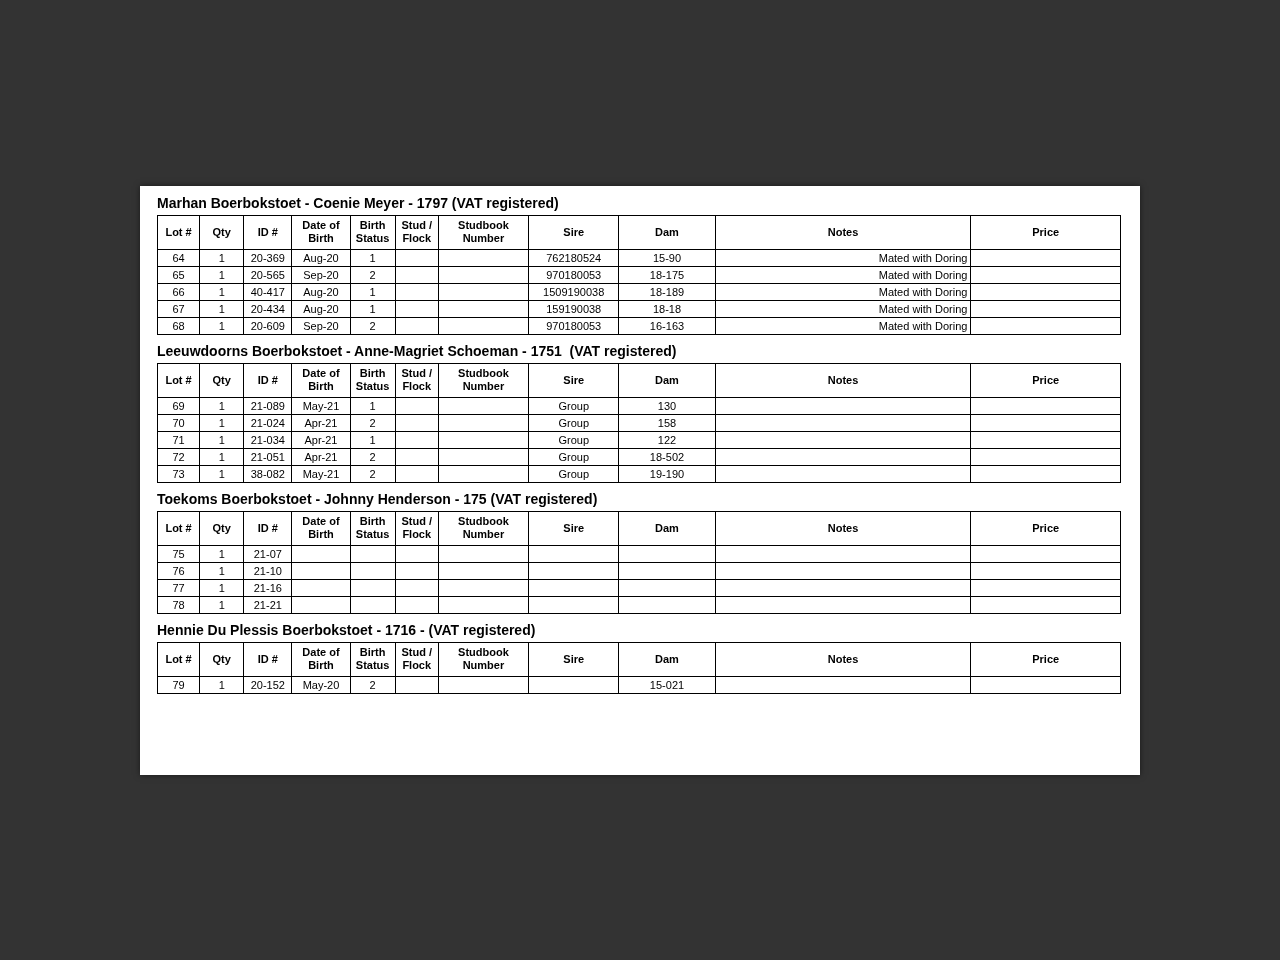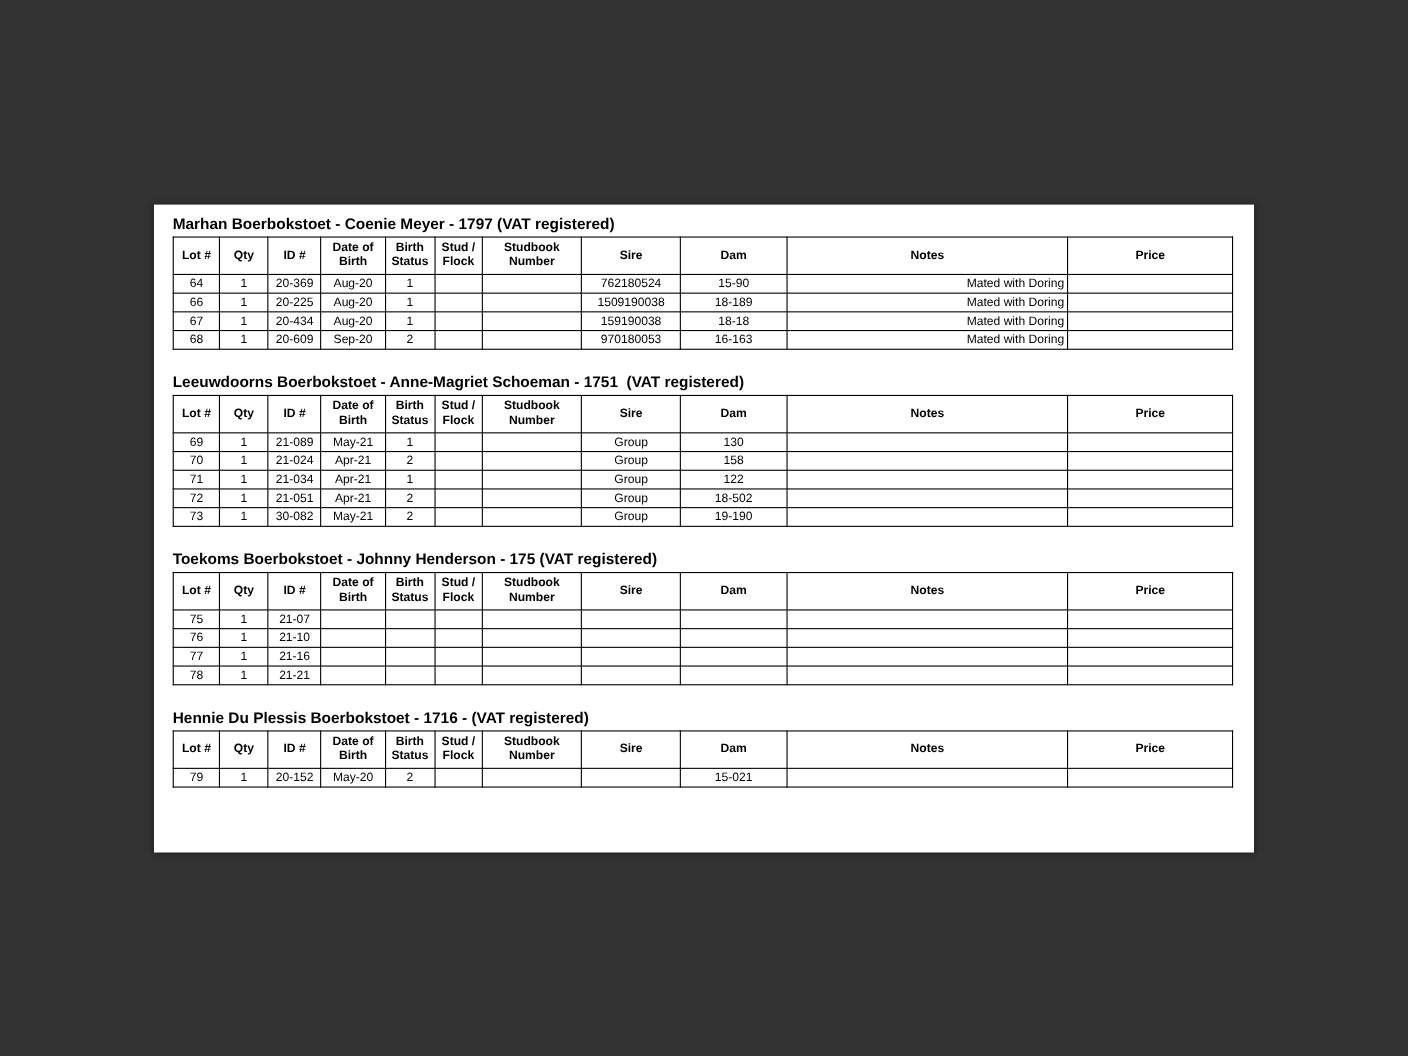--- a/index.html
+++ b/index.html
@@ -19,21 +19,21 @@
   .paper {
     width: 1000px;
     height: 589px;
     background: var(--paper-color, #ffffff);
     box-sizing: border-box;
     padding: 9px 16px 0 17px;
     overflow: hidden;
     box-shadow: 0 0 6px rgba(0,0,0,0.5);
   }
   .section + .section {
-    margin-top: 21px;
+    margin-top: 8px;
   }
   .section-title {
     font-size: 14px;
     font-weight: bold;
     color: var(--text-color, #000000);
     margin: 0 0 4px 0;
     white-space: pre;
   }
   .lot-table {
     border-collapse: collapse;
@@ -117,23 +117,36 @@
               <td class="col-date-of-birth">Aug-20</td>
               <td class="col-birth-status">1</td>
               <td class="col-stud-flock"></td>
               <td class="col-studbook-number"></td>
               <td class="col-sire">762180524</td>
               <td class="col-dam">15-90</td>
               <td class="col-notes">Mated with Doring</td>
               <td class="col-price"></td>
             </tr>
             <tr>
+              <td class="col-lot">65</td>
+              <td class="col-qty">1</td>
+              <td class="col-id">20-565</td>
+              <td class="col-date-of-birth">Sep-20</td>
+              <td class="col-birth-status">2</td>
+              <td class="col-stud-flock"></td>
+              <td class="col-studbook-number"></td>
+              <td class="col-sire">970180053</td>
+              <td class="col-dam">18-175</td>
+              <td class="col-notes">Mated with Doring</td>
+              <td class="col-price"></td>
+            </tr>
+            <tr>
               <td class="col-lot">66</td>
               <td class="col-qty">1</td>
-              <td class="col-id">20-225</td>
+              <td class="col-id">40-417</td>
               <td class="col-date-of-birth">Aug-20</td>
               <td class="col-birth-status">1</td>
               <td class="col-stud-flock"></td>
               <td class="col-studbook-number"></td>
               <td class="col-sire">1509190038</td>
               <td class="col-dam">18-189</td>
               <td class="col-notes">Mated with Doring</td>
               <td class="col-price"></td>
             </tr>
             <tr>
@@ -246,21 +259,21 @@
               <td class="col-stud-flock"></td>
               <td class="col-studbook-number"></td>
               <td class="col-sire">Group</td>
               <td class="col-dam">18-502</td>
               <td class="col-notes"></td>
               <td class="col-price"></td>
             </tr>
             <tr>
               <td class="col-lot">73</td>
               <td class="col-qty">1</td>
-              <td class="col-id">30-082</td>
+              <td class="col-id">38-082</td>
               <td class="col-date-of-birth">May-21</td>
               <td class="col-birth-status">2</td>
               <td class="col-stud-flock"></td>
               <td class="col-studbook-number"></td>
               <td class="col-sire">Group</td>
               <td class="col-dam">19-190</td>
               <td class="col-notes"></td>
               <td class="col-price"></td>
             </tr>
           </tbody>

